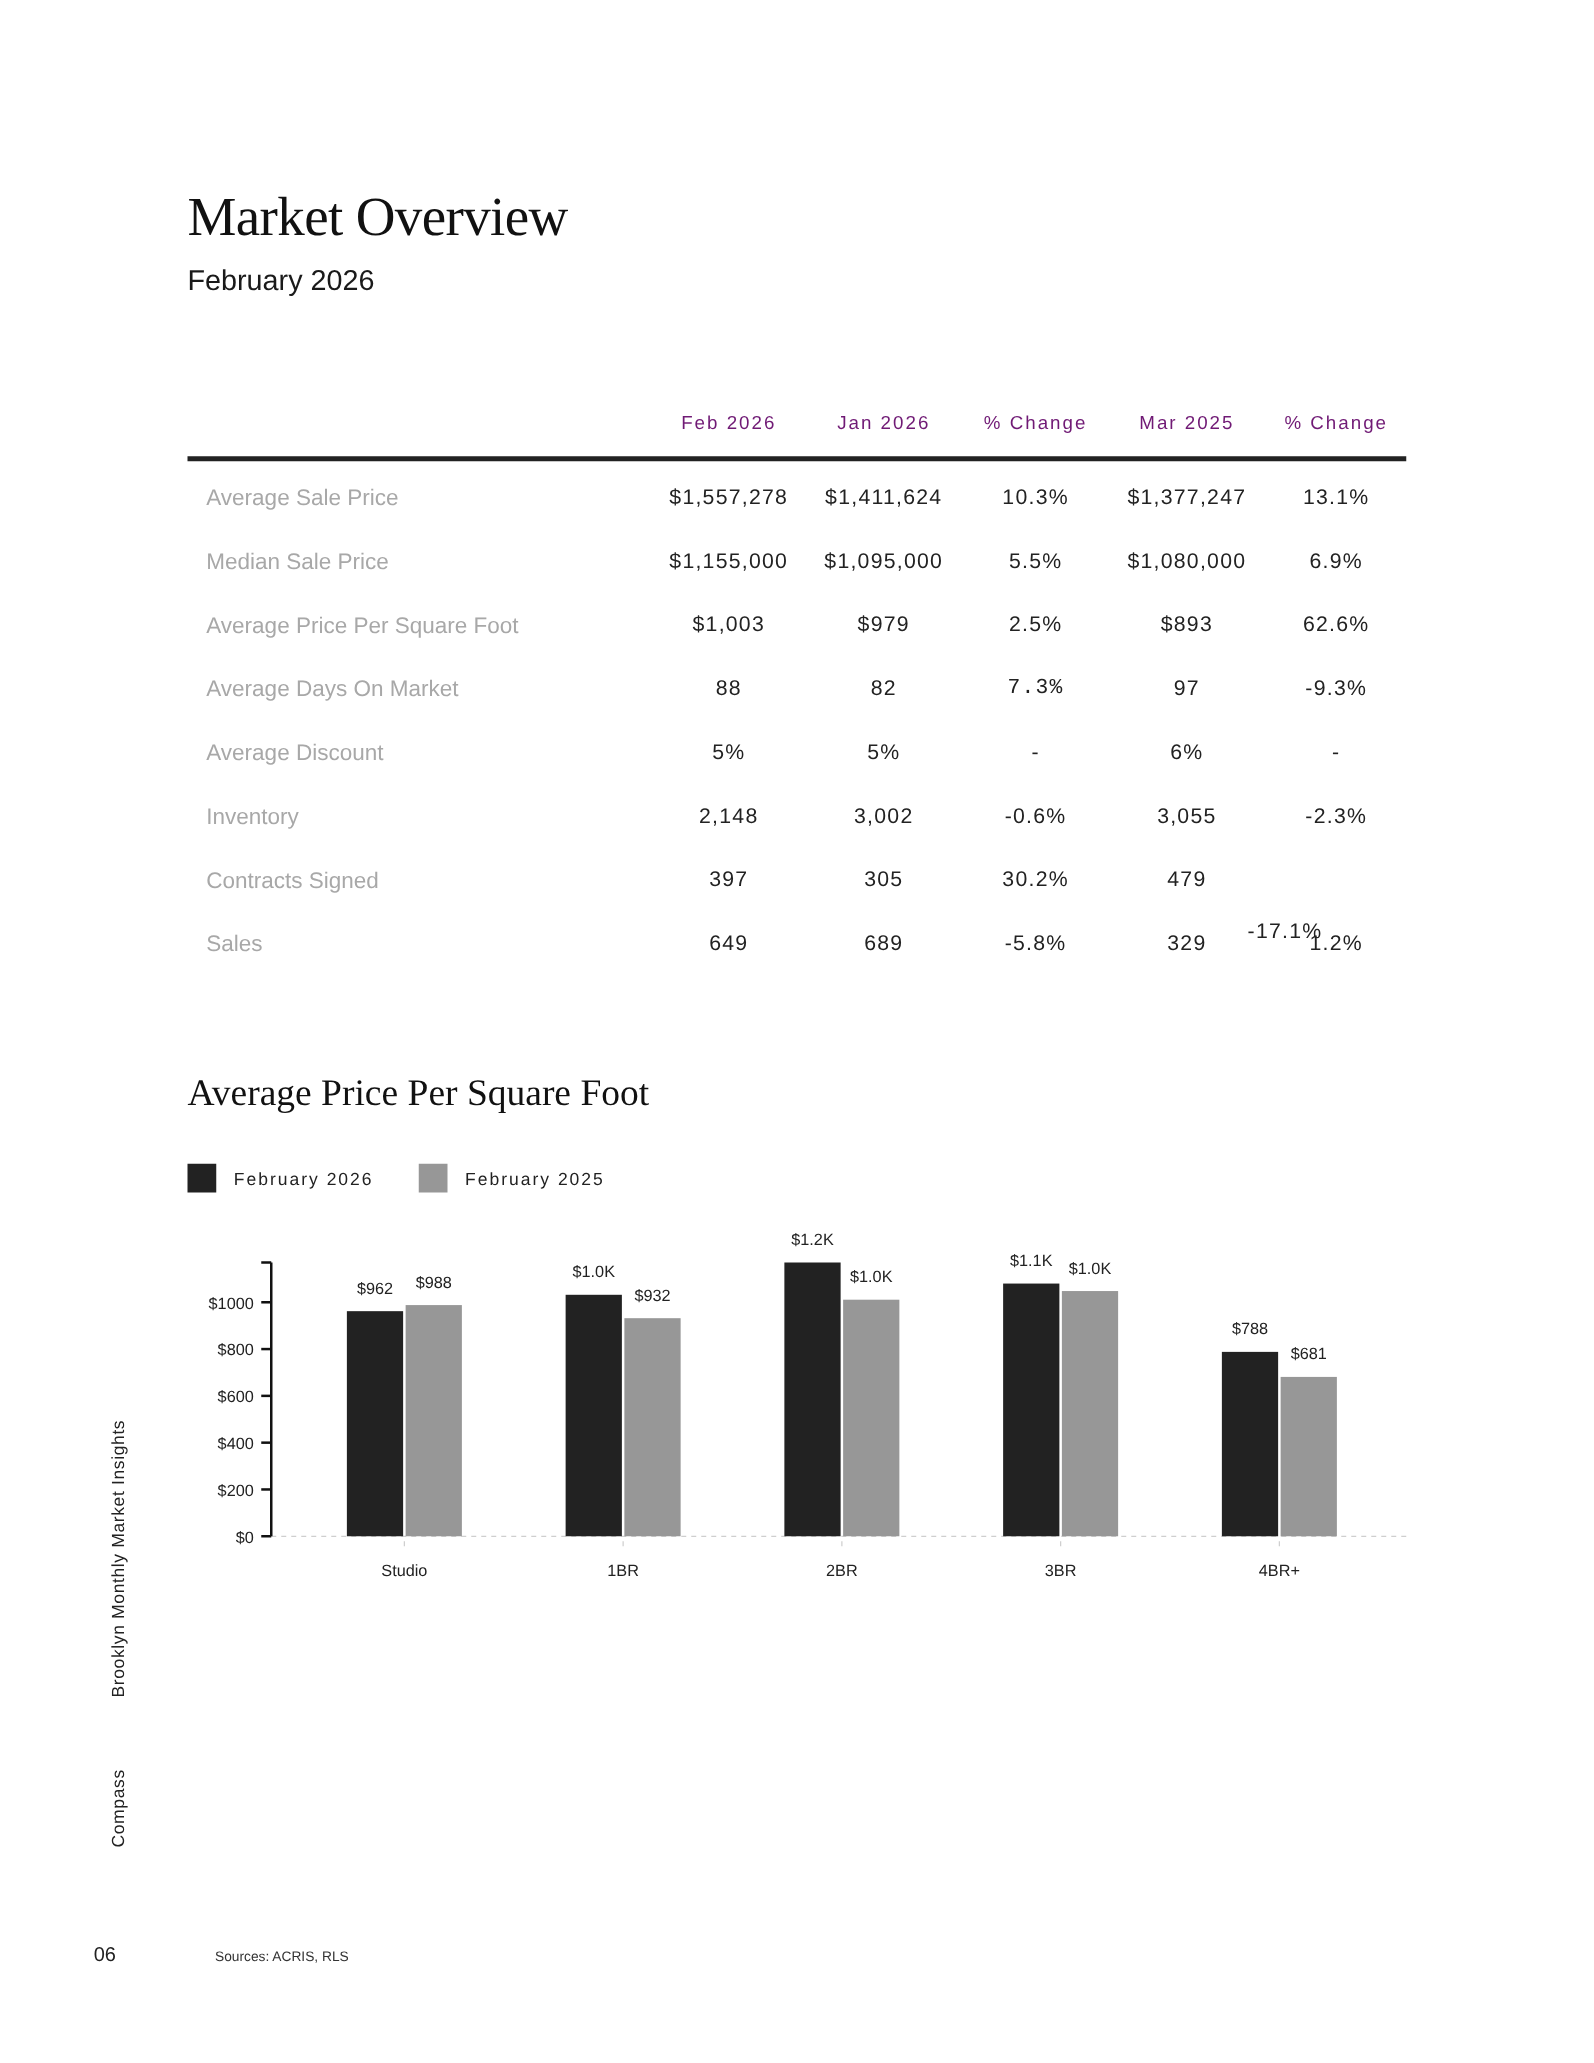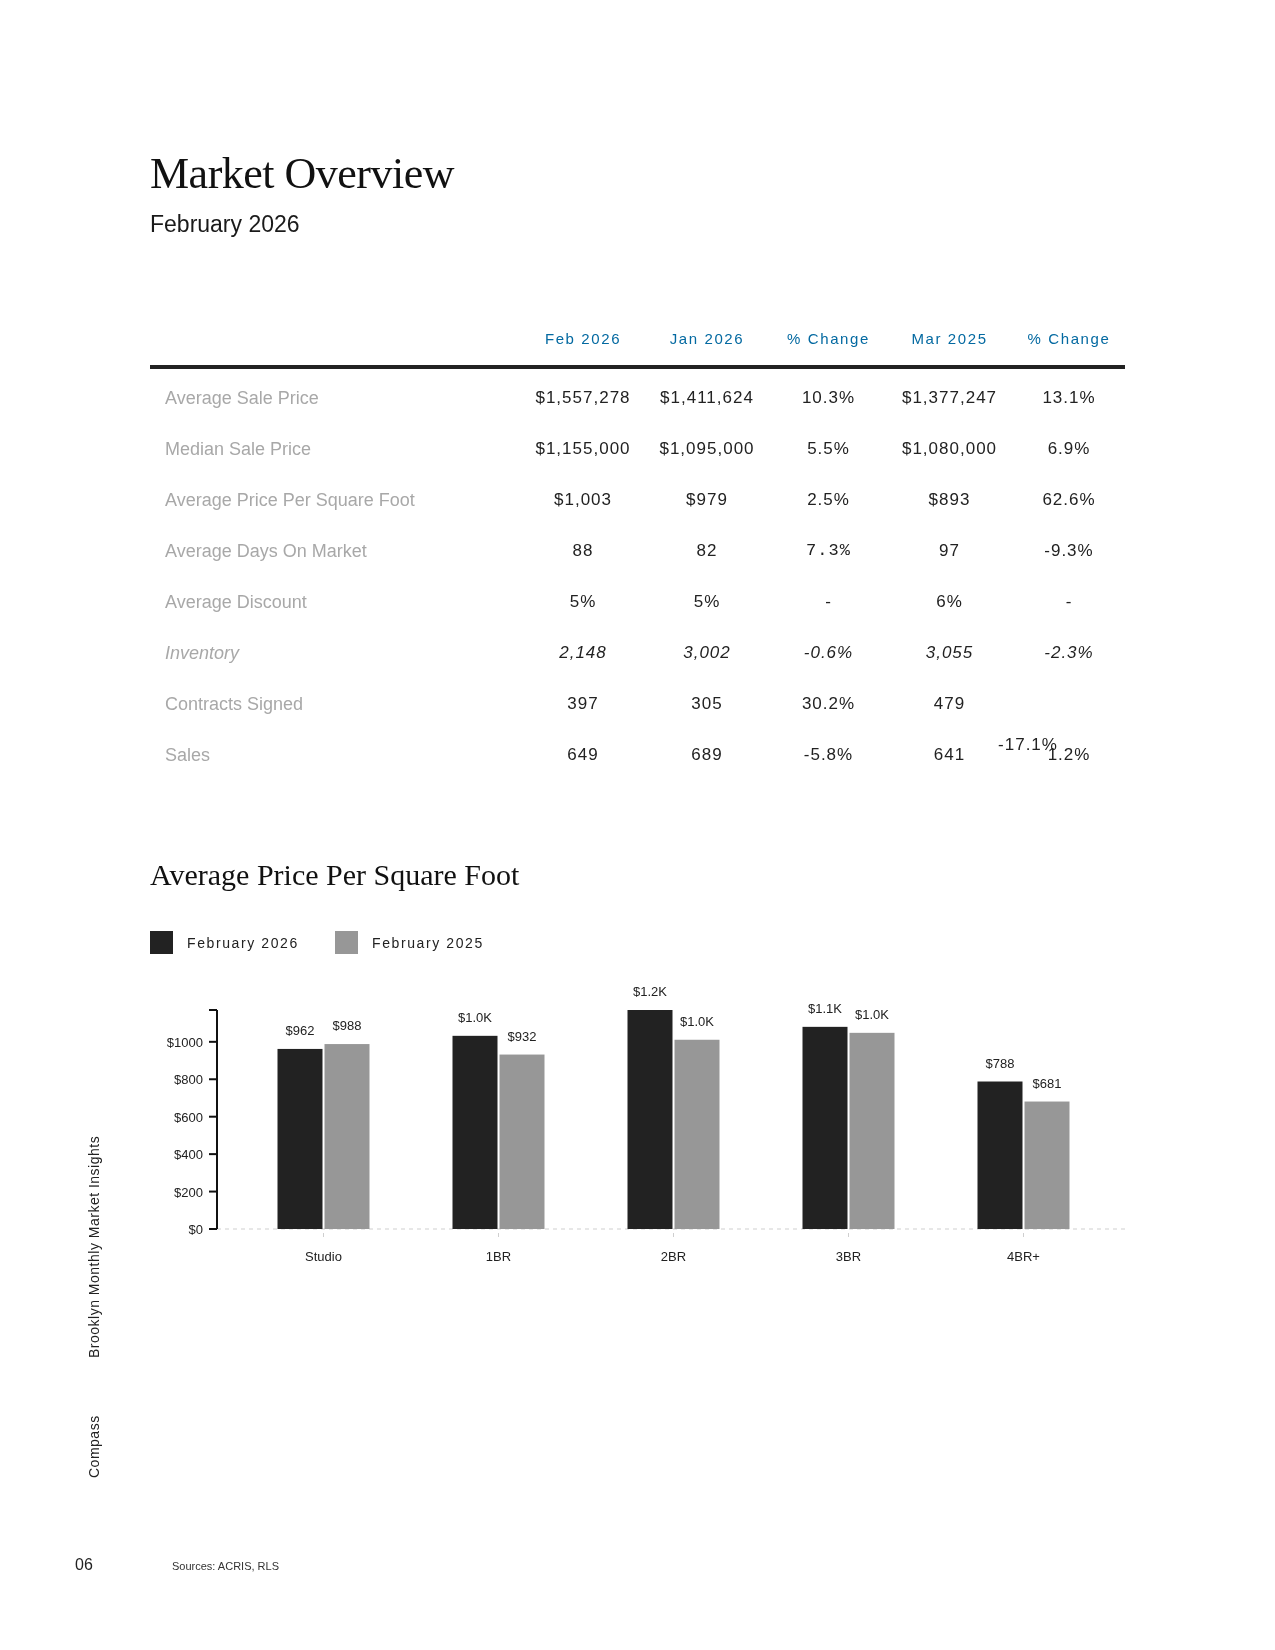--- a/index.html
+++ b/index.html
@@ -1,21 +1,21 @@
 <!DOCTYPE html>
 <html><head>
 <meta charset="utf-8">
 <style>
   html, body { margin: 0; padding: 0; background: #ffffff; }
   body { width: 1275px; height: 1650px; position: relative; overflow: hidden; color: #1f1f1f; font-family: "Liberation Sans", sans-serif; }
   .title { position: absolute; left: 150px; top: 148px; font-family: "Liberation Serif", serif; font-size: 44px; font-weight: normal; letter-spacing: -0.5px; color: #111; margin: 0; }
   .subtitle { position: absolute; left: 150px; top: 211px; font-size: 23px; color: #1a1a1a; }
   .table { position: absolute; left: 150px; top: 320px; width: 975px; }
   .thead { position: relative; height: 45px; border-bottom: 4px solid #222; }
-  .th { position: absolute; top: 10px; font-size: 15px; letter-spacing: 1.6px; color: #0369a1; text-align: center; }
+  .th { position: absolute; top: 10px; font-size: 15px; letter-spacing: 1.6px; color: #701a75; text-align: center; }
   .row { position: relative; height: 52px; }
   .row:first-of-type { }
   .cell-label { position: absolute; left: 15px; top: 14px; font-size: 18px; color: #a8a8a8; }
   .cell { position: absolute; top: 14px; font-size: 17px; color: #222; text-align: center; letter-spacing: 1px; }
   .chart-title { position: absolute; left: 150px; top: 858px; font-family: "Liberation Serif", serif; font-size: 30px; color: #111; margin: 0; font-weight: normal; }
   .legend { position: absolute; left: 150px; top: 931px; height: 24px; }
   .legend-item { position: absolute; top: 0; display: flex; align-items: center; white-space: nowrap; }
   .swatch { width: 23px; height: 23px; display: inline-block; }
   .legend-label { margin-left: 14px; font-size: 14px; letter-spacing: 1.6px; color: #222; }
   svg#chart { position: absolute; left: 0; top: 0; }
@@ -71,42 +71,42 @@
         <div class="cell" style="left: 863px; width: 112px;">-9.3%</div>
       </div>
       <div class="row" style="height: 51px;">
         <div class="cell-label">Average Discount</div>
         <div class="cell" style="left: 373px; width: 120px;">5%</div>
         <div class="cell" style="left: 493px; width: 128px;">5%</div>
         <div class="cell" style="left: 621px; width: 115px;">-</div>
         <div class="cell" style="left: 736px; width: 127px;">6%</div>
         <div class="cell" style="left: 863px; width: 112px;">-</div>
       </div>
-      <div class="row" style="height: 51px; font-style: italic;">
+      <div class="row" style="height: 51px;">
         <div class="cell-label">Inventory</div>
         <div class="cell" style="left: 373px; width: 120px;">2,148</div>
         <div class="cell" style="left: 493px; width: 128px;">3,002</div>
         <div class="cell" style="left: 621px; width: 115px;">-0.6%</div>
         <div class="cell" style="left: 736px; width: 127px;">3,055</div>
         <div class="cell" style="left: 863px; width: 112px;">-2.3%</div>
       </div>
       <div class="row" style="height: 51px;">
         <div class="cell-label">Contracts Signed</div>
         <div class="cell" style="left: 373px; width: 120px;">397</div>
         <div class="cell" style="left: 493px; width: 128px;">305</div>
         <div class="cell" style="left: 621px; width: 115px;">30.2%</div>
         <div class="cell" style="left: 736px; width: 127px;">479</div>
         <div class="cell" style="left: 822px; width: 112px; margin-top: 41px;">-17.1%</div>
       </div>
       <div class="row" style="height: 51px;">
         <div class="cell-label">Sales</div>
         <div class="cell" style="left: 373px; width: 120px;">649</div>
         <div class="cell" style="left: 493px; width: 128px;">689</div>
         <div class="cell" style="left: 621px; width: 115px;">-5.8%</div>
-        <div class="cell" style="left: 736px; width: 127px;">641</div>
+        <div class="cell" style="left: 736px; width: 127px;">329</div>
         <div class="cell" style="left: 863px; width: 112px;">1.2%</div>
       </div>
     </div>
 </div>
 
 <h2 class="chart-title">Average Price Per Square Foot</h2>
 
 <div class="legend">
   <div class="legend-item" style="left:0">
     <span class="swatch" id="sw0" style="background: rgb(34, 34, 34);"></span>

